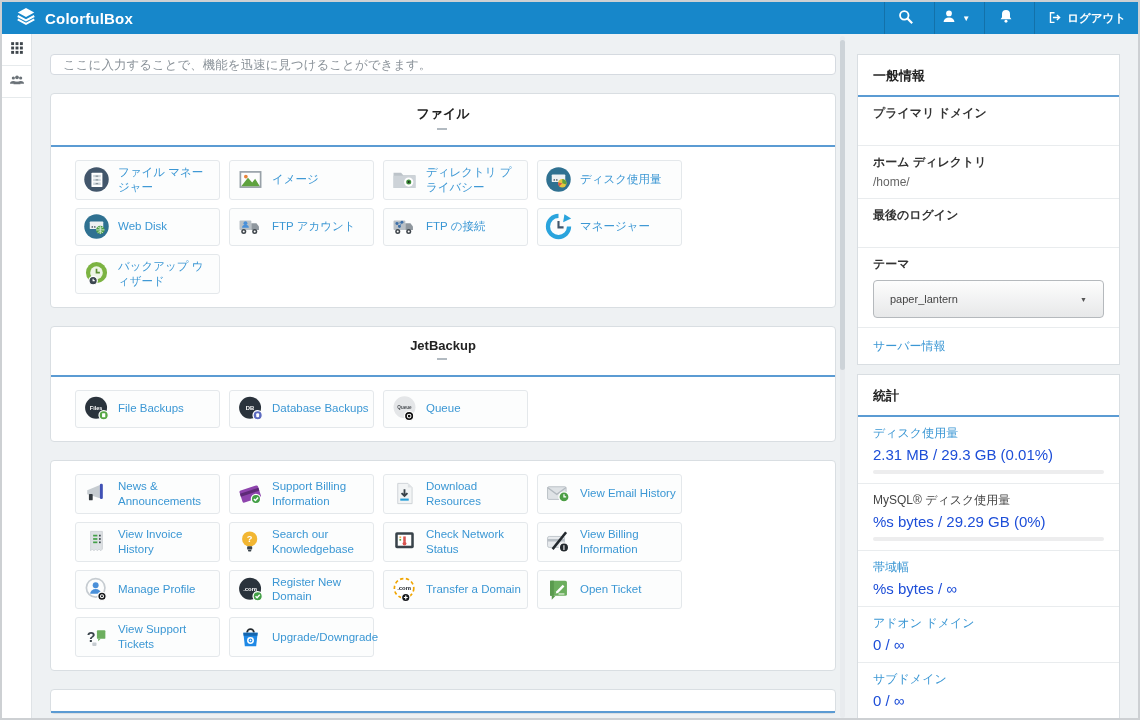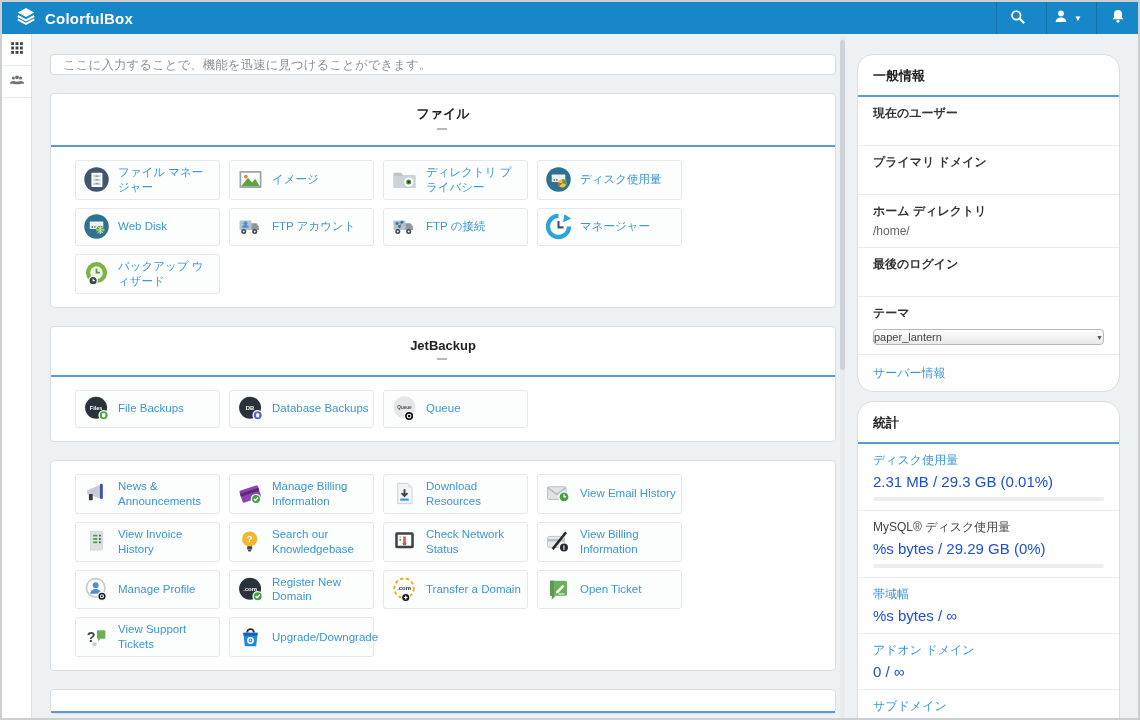--- a/index.html
+++ b/index.html
@@ -31,28 +31,28 @@
   .collapse-btn i { display:block; width:10px; height:2px; background:#b2bac1; }
   .card-body { padding:13px 24px; display:flex; flex-wrap:wrap; gap:8px 9px; }
 
   .tile { width:145px; min-height:38px; background:#fcfdfd; border:1px solid #e4e8eb; border-radius:3px; display:flex; align-items:center; gap:8px; padding:4px 4px 4px 7px; cursor:pointer; text-decoration:none; }
   .ticon { flex:none; width:27px; height:27px; }
   .ticon svg { display:block; width:27px; height:27px; }
   .tlabel { color:#3b97d4; font-size:11.5px; line-height:1.3; }
 
   
   .sidebar { position:absolute; left:855px; top:52px; width:263px; }
-  .side-card { background:#fff; border:1px solid #d9dee2; border-radius:16px; margin-bottom:9px; overflow:hidden; }
+  .side-card { background:#fff; border:1px solid #d9dee2; border-radius:0; margin-bottom:9px; overflow:hidden; }
   .side-header { display:flex; align-items:center; justify-content:space-between; padding:12px 15px 10px; border-bottom:2px solid #5b9bd3; }
   .side-title { font-size:13px; font-weight:bold; color:#222; }
   .side-row { padding:8px 15px 9px; border-bottom:1px solid #e9ecee; }
   .side-row:last-child { border-bottom:none; }
   .g-label { font-size:12px; font-weight:bold; color:#333; }
   .g-value { font-size:12px; color:#666; margin-top:4px; min-height:10px; }
-  .theme-select { margin-top:7px; height:16px; border:1px solid #b5b9bd; border-radius:4px; background:linear-gradient(#fdfdfd,#e7e8e9); display:flex; align-items:center; justify-content:space-between; padding:0 0; font-size:11px; color:#444; cursor:pointer; }
+  .theme-select { margin-top:7px; height:38px; border:1px solid #b5b9bd; border-radius:4px; background:linear-gradient(#fdfdfd,#e7e8e9); display:flex; align-items:center; justify-content:space-between; padding:0 16px; font-size:11px; color:#444; cursor:pointer; }
   .theme-select .caret { color:#555; font-size:7px; }
   .side-link { font-size:12px; color:#3b97d4; cursor:pointer; }
   .s-label { font-size:12px; color:#3b97d4; cursor:pointer; }
   .s-label.plain { color:#444; cursor:default; }
   .s-value { font-size:15px; color:#1d4ed8; margin-top:4px; }
   .s-bar { margin-top:7px; height:4px; background:#ededee; border-radius:2px; }
 
   
   .vscroll { position:absolute; left:838px; top:34px; bottom:0; width:5px; background:#e8ebee; border-radius:3px; }
   .vscroll .thumb { position:absolute; left:0; top:4px; width:5px; height:330px; background:#cdd3d8; border-radius:3px; }
@@ -90,20 +90,29 @@
       </span>
       <span class="caret">▼</span>
     </div>
     <div class="tb-btn">
       <span>
         <svg width="16" height="16" viewBox="0 0 28 28">
             <path d="M14 3.5 a7 7 0 0 1 7 7 v5.5 l2.5 3.5 H4.5 L7 16 v-5.5 a7 7 0 0 1 7-7 Z" fill="#fff"></path>
             <circle cx="14" cy="23" r="2.6" fill="#fff"></circle>
           </svg>
       </span>
+    </div>
+    <div class="tb-btn logout">
+      <span>
+        <svg width="15" height="15" viewBox="0 0 28 28">
+            <path d="M14 5 H6.5 v18 H14" stroke="#fff" stroke-width="2.6" fill="none"></path>
+            <path d="M11 14 h11 M18.5 9.5 L23.5 14 L18.5 18.5" stroke="#fff" stroke-width="2.6" fill="none"></path>
+          </svg>
+      </span>
+      <span>ログアウト</span>
     </div>
   </div>
 
   <div class="rail">
     <div class="rail-cell">
       <span>
         <svg width="14" height="14" viewBox="0 0 24 24">
             <g fill="#3f464c">
               <rect x="2" y="2" width="5" height="5"></rect>
               <rect x="9.5" y="2" width="5" height="5"></rect>
@@ -330,21 +339,21 @@
           <span class="ticon">
               <svg viewBox="0 0 32 32">
                 <g transform="rotate(-18 16 16)">
                   <rect x="4" y="9" width="23" height="15" rx="2" fill="#8e44ad"></rect>
                   <rect x="4" y="12.5" width="23" height="3.5" fill="#5e2a77"></rect>
                 </g>
                 <circle cx="22.5" cy="22.5" r="5.5" fill="#43a047" stroke="#fff" stroke-width="1.5"></circle>
                 <path d="M20 22.5 l1.8 1.8 3.2 -3.6" stroke="#fff" stroke-width="1.6" fill="none"></path>
               </svg>
             </span>
-          <span class="tlabel">Manage Billing Information</span>
+          <span class="tlabel">Support Billing Information</span>
         </a>
         <a class="tile">
           <span class="ticon">
               <svg viewBox="0 0 32 32">
                 <path d="M8 4 h12 l5 5 v19 H8 Z" fill="#f2f4f5" stroke="#c8cdd2"></path>
                 <path d="M20 4 v5 h5 Z" fill="#dde1e4"></path>
                 <path d="M16 11 v8 M12.5 15.5 L16 19 l3.5 -3.5" stroke="#39434a" stroke-width="2.2" fill="none"></path>
                 <rect x="11" y="22" width="10" height="2.5" fill="#2a9fd8"></rect>
               </svg>
             </span>
@@ -500,24 +509,20 @@
       <div class="thumb"></div>
     </div>
 
   <div class="sidebar">
 
     <div class="side-card">
       <div class="side-header">
         <span class="side-title">一般情報</span>
       </div>
       <div class="side-row">
-        <div class="g-label">現在のユーザー</div>
-        <div class="g-value"></div>
-      </div>
-      <div class="side-row">
         <div class="g-label">プライマリ ドメイン</div>
         <div class="g-value"></div>
       </div>
       <div class="side-row">
         <div class="g-label">ホーム ディレクトリ</div>
         <div class="g-value">/home/</div>
       </div>
       <div class="side-row">
         <div class="g-label">最後のログイン</div>
         <div class="g-value"></div>

